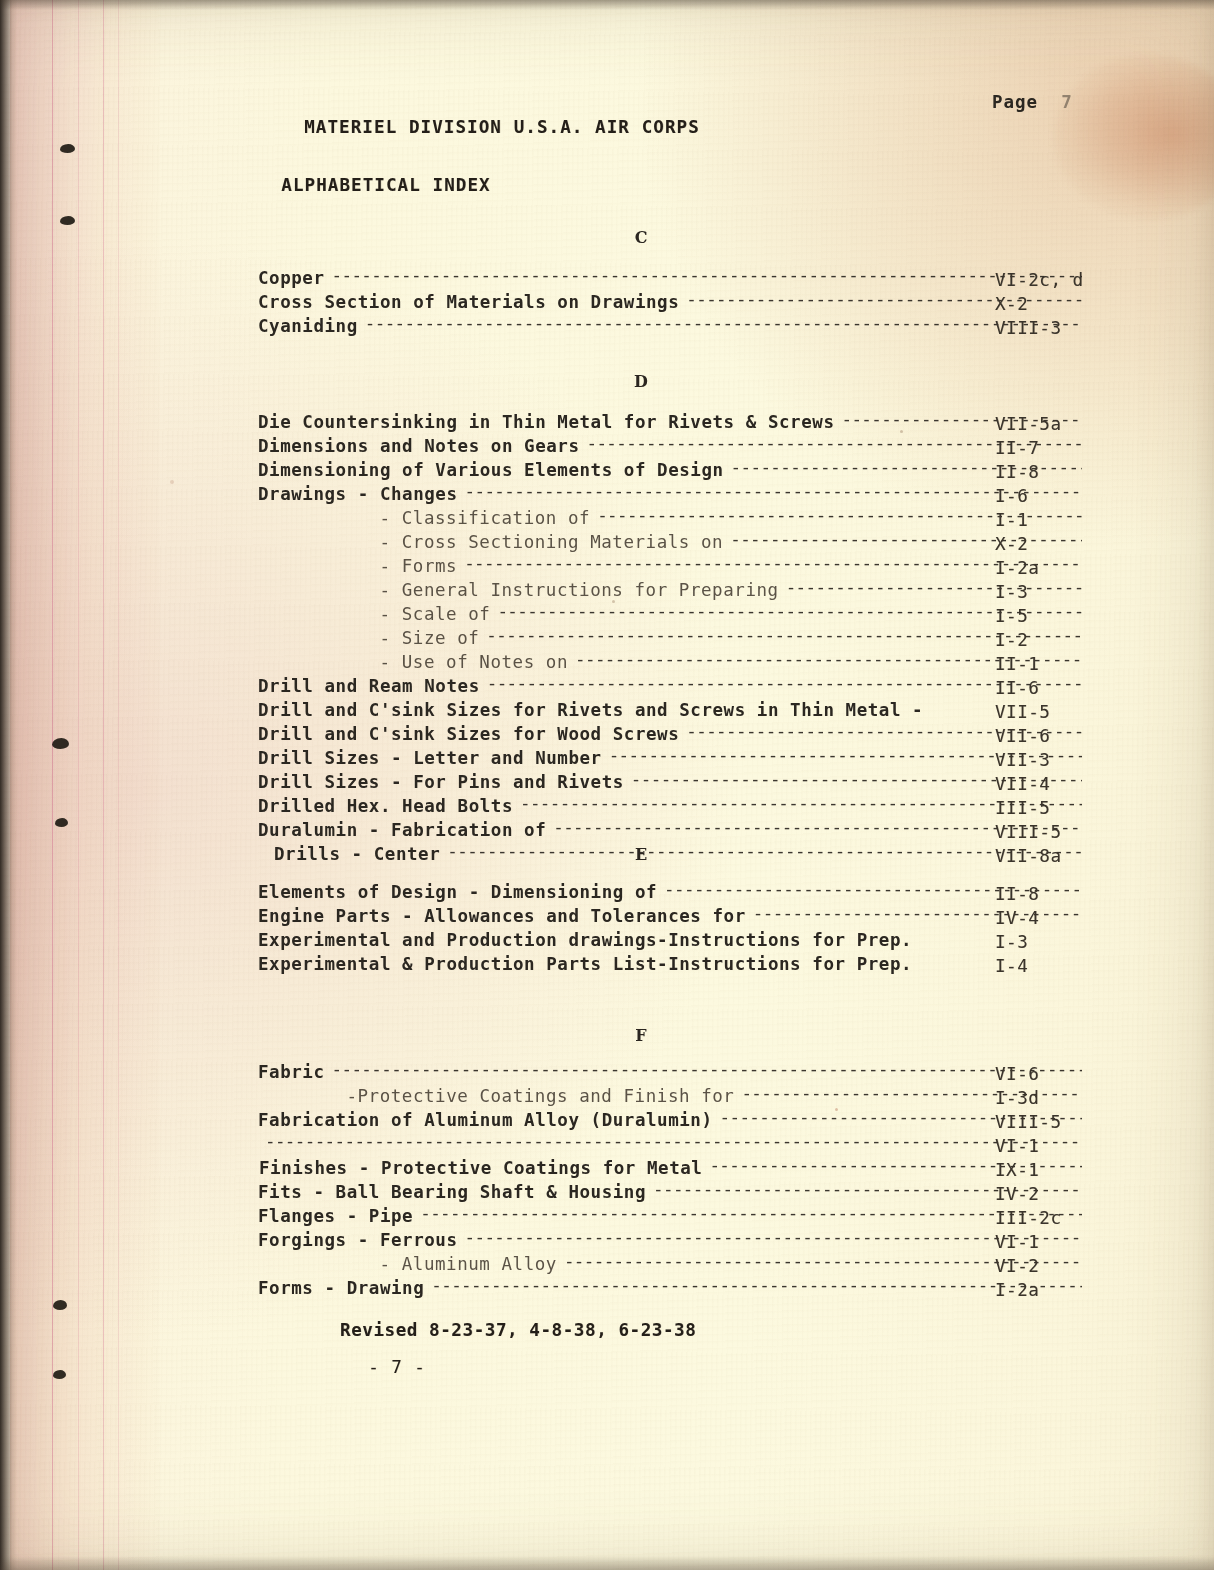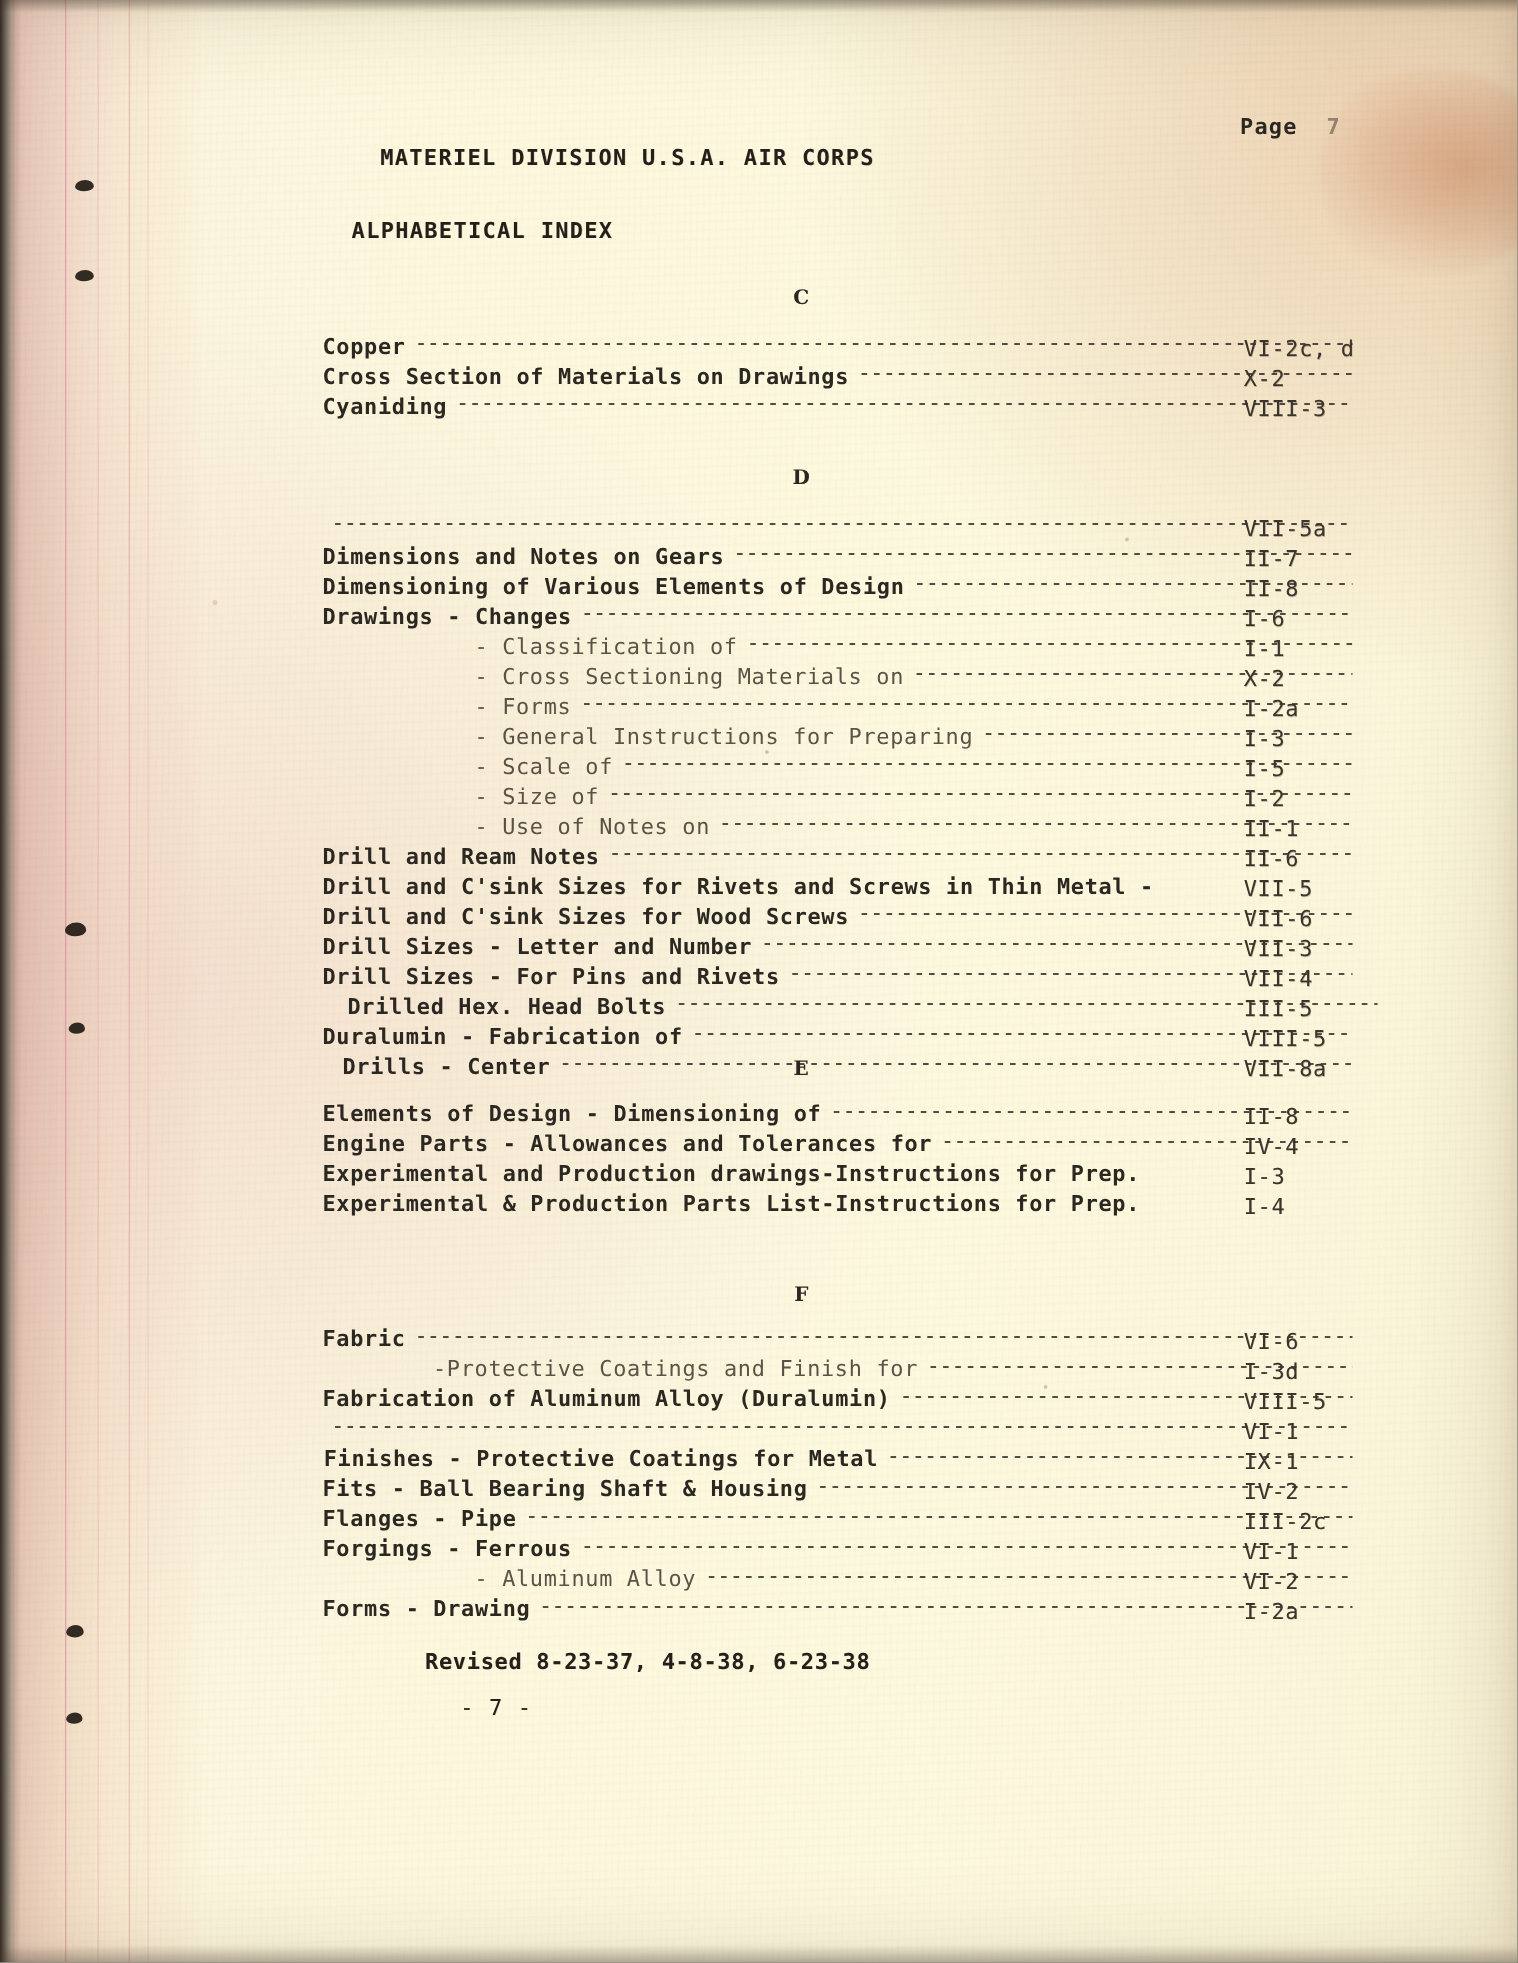--- a/index.html
+++ b/index.html
@@ -230,20 +230,21 @@
         <span class="leader">--------------------------------------------------------------------------------------------------------------------------------------------</span>
       </div>
       <div class="entry-ref tw" style="left: 995px; top: 292px;">X-2</div>
       <div class="entry" style="top: 316px;">
         <span class="entry-label bold" style="margin-left: 0px;">Cyaniding</span>
         <span class="leader">--------------------------------------------------------------------------------------------------------------------------------------------</span>
       </div>
       <div class="entry-ref tw" style="left: 995px; top: 316px;">VIII-3</div>
       <div class="section-letter" style="left: 611px; top: 372px;">D</div>
       <div class="entry" style="top: 412px;">
+        <span class="entry-label bold" style="margin-left: 0px;">Die Countersinking in Thin Metal for Rivets &amp; Screws</span>
         <span class="leader">--------------------------------------------------------------------------------------------------------------------------------------------</span>
       </div>
       <div class="entry-ref tw" style="left: 995px; top: 412px;">VII-5a</div>
       <div class="entry" style="top: 436px;">
         <span class="entry-label bold" style="margin-left: 0px;">Dimensions and Notes on Gears</span>
         <span class="leader">--------------------------------------------------------------------------------------------------------------------------------------------</span>
       </div>
       <div class="entry-ref tw" style="left: 995px; top: 436px;">II-7</div>
       <div class="entry" style="top: 460px;">
         <span class="entry-label bold" style="margin-left: 0px;">Dimensioning of Various Elements of Design</span>
@@ -307,21 +308,21 @@
       <div class="entry" style="top: 748px;">
         <span class="entry-label bold" style="margin-left: 0px;">Drill Sizes - Letter and Number</span>
         <span class="leader">--------------------------------------------------------------------------------------------------------------------------------------------</span>
       </div>
       <div class="entry-ref tw" style="left: 995px; top: 748px;">VII-3</div>
       <div class="entry" style="top: 772px;">
         <span class="entry-label bold" style="margin-left: 0px;">Drill Sizes - For Pins and Rivets</span>
         <span class="leader">--------------------------------------------------------------------------------------------------------------------------------------------</span>
       </div>
       <div class="entry-ref tw" style="left: 995px; top: 772px;">VII-4</div>
-      <div class="entry" style="top: 796px; margin-left: 20px;">
+      <div class="entry" style="top: 796px;">
         <span class="entry-label bold" style="margin-left: 0px;">Drilled Hex. Head Bolts</span>
         <span class="leader">--------------------------------------------------------------------------------------------------------------------------------------------</span>
       </div>
       <div class="entry-ref tw" style="left: 995px; top: 796px;">III-5</div>
       <div class="entry" style="top: 820px;">
         <span class="entry-label bold" style="margin-left: 0px;">Duralumin - Fabrication of</span>
         <span class="leader">--------------------------------------------------------------------------------------------------------------------------------------------</span>
       </div>
       <div class="entry-ref tw" style="left: 995px; top: 820px;">VIII-5</div>
       <div class="entry" style="top: 844px;">

